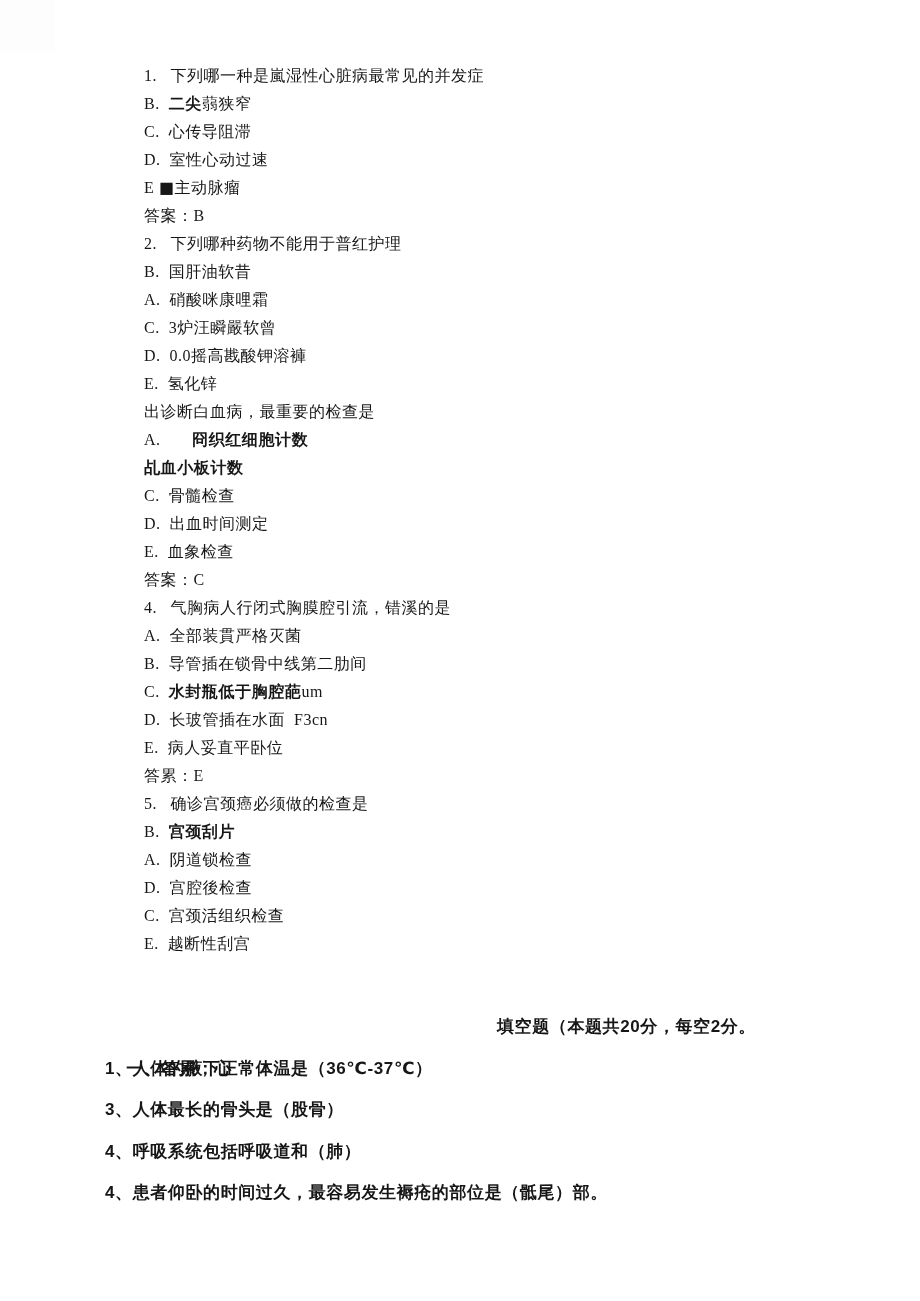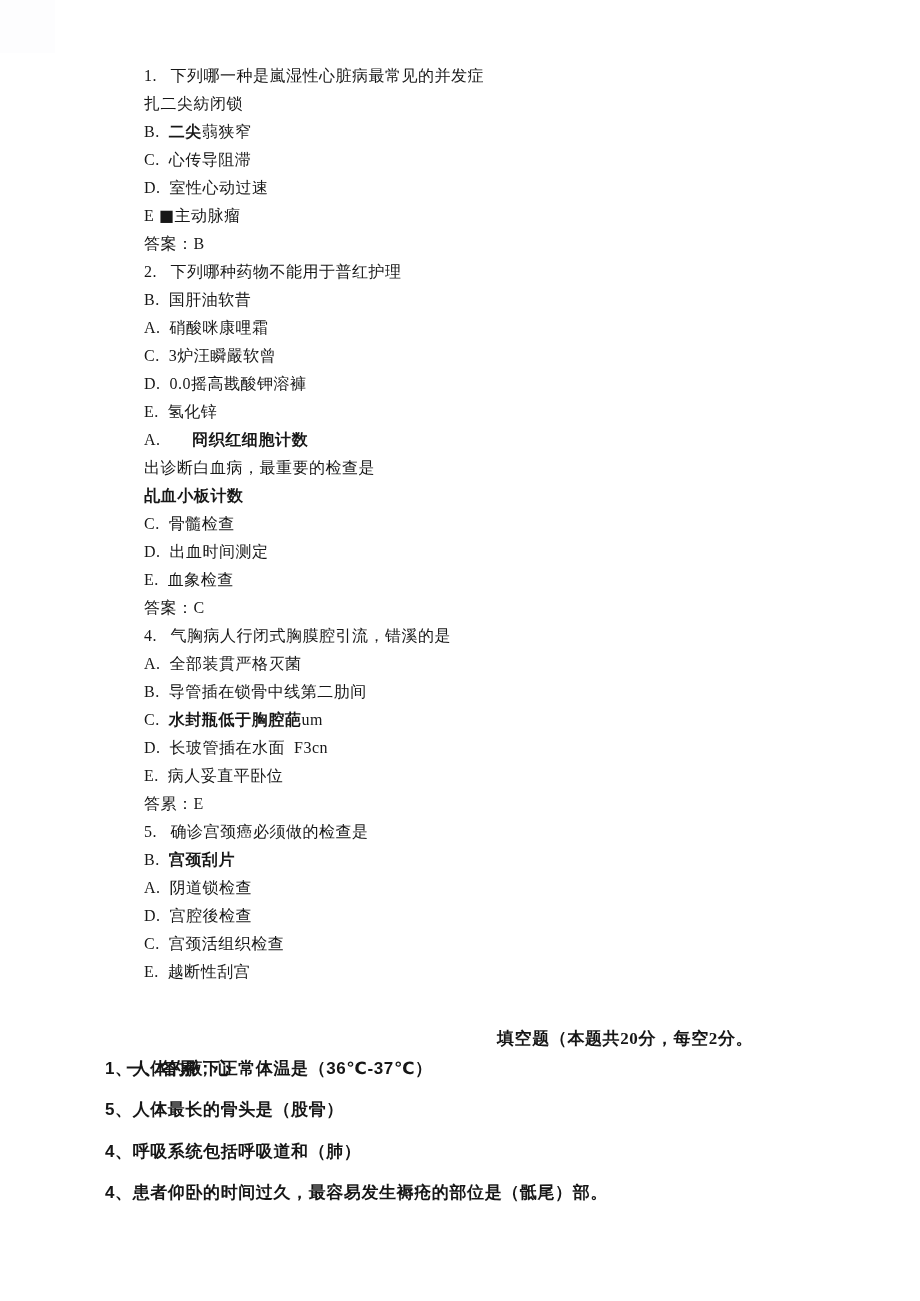--- a/index.html
+++ b/index.html
@@ -64,45 +64,43 @@
   }
   .fill-row {
     height: 41.5px;
     line-height: 41.5px;
     white-space: pre;
     position: relative;
   }
   .fill-header-right {
     position: absolute;
     left: 392px;
-    top: 12px;
-    font-family: Liberation Serif, serif;
+    top: 0;
   }
 </style>
 </head>
 <body>
 
 <div class="corner-artifact"></div>
 
 <div class="question-block">
     <div class="mcq-line"><span class="seg-song">1.&nbsp;&nbsp;&nbsp;下列哪一种是嵐湿性心脏病最常见的并发症</span></div>
-    <div class="mcq-line"><span class="seg-song">扎二尖紡闭锁</span></div>
     <div class="mcq-line"><span class="seg-song">B.&nbsp;&nbsp;</span><span class="seg-hei">二尖</span><span class="seg-song">蒻狭窄</span></div>
     <div class="mcq-line"><span class="seg-song">C.&nbsp;&nbsp;心传导阻滞</span></div>
     <div class="mcq-line"><span class="seg-song">D.&nbsp;&nbsp;室性心动过速</span></div>
     <div class="mcq-line"><span class="seg-song">E&nbsp;</span><span class="seg-square">■</span><span class="seg-song">主动脉瘤</span></div>
     <div class="mcq-line"><span class="seg-song">答案：B</span></div>
     <div class="mcq-line"><span class="seg-song">2.&nbsp;&nbsp;&nbsp;下列哪种药物不能用于普红护理</span></div>
     <div class="mcq-line"><span class="seg-song">B.&nbsp;&nbsp;国肝油软昔</span></div>
     <div class="mcq-line"><span class="seg-song">A.&nbsp;&nbsp;硝酸咪康哩霜</span></div>
     <div class="mcq-line"><span class="seg-song">C.&nbsp;&nbsp;3炉汪瞬嚴软曾</span></div>
     <div class="mcq-line"><span class="seg-song">D.&nbsp;&nbsp;0.0摇高戡酸钾溶褲</span></div>
     <div class="mcq-line"><span class="seg-song">E.&nbsp;&nbsp;氢化锌</span></div>
+    <div class="mcq-line"><span class="seg-song">出诊断白血病，最重要的检查是</span></div>
     <div class="mcq-line"><span class="seg-song">A.&nbsp;&nbsp;&nbsp;&nbsp;&nbsp;&nbsp;&nbsp;</span><span class="seg-hei">冏织红细胞计数</span></div>
-    <div class="mcq-line"><span class="seg-song">出诊断白血病，最重要的检查是</span></div>
     <div class="mcq-line"><span class="seg-hei">乩血小板计数</span></div>
     <div class="mcq-line"><span class="seg-song">C.&nbsp;&nbsp;骨髓检查</span></div>
     <div class="mcq-line"><span class="seg-song">D.&nbsp;&nbsp;出血时间测定</span></div>
     <div class="mcq-line"><span class="seg-song">E.&nbsp;&nbsp;血象检查</span></div>
     <div class="mcq-line"><span class="seg-song">答案：C</span></div>
     <div class="mcq-line"><span class="seg-song">4.&nbsp;&nbsp;&nbsp;气胸病人行闭式胸膜腔引流，错溪的是</span></div>
     <div class="mcq-line"><span class="seg-song">A.&nbsp;&nbsp;全部装貫严格灭菌</span></div>
     <div class="mcq-line"><span class="seg-song">B.&nbsp;&nbsp;导管插在锁骨中线第二肋间</span></div>
     <div class="mcq-line"><span class="seg-song">C.&nbsp;&nbsp;</span><span class="seg-hei">水封瓶低于胸腔葩</span><span class="seg-song">um</span></div>
     <div class="mcq-line"><span class="seg-song">D.&nbsp;&nbsp;长玻管插在水面&nbsp;&nbsp;F3cn</span></div>
@@ -115,16 +113,16 @@
     <div class="mcq-line"><span class="seg-song">C.&nbsp;&nbsp;宫颈活组织检查</span></div>
     <div class="mcq-line"><span class="seg-song">E.&nbsp;&nbsp;越断性刮宫</span></div>
   </div>
 
 <div class="fill-block">
   <div class="fill-row">
     <span>一、答累；心</span>
     <span class="fill-header-right">填空题（本题共20分，每空2分。</span>
   </div>
 <div class="fill-row">1、人体的腋下正常体温是（36℃-37℃）</div>
-    <div class="fill-row">5、人体最长的骨头是（股骨）</div>
+    <div class="fill-row">3、人体最长的骨头是（股骨）</div>
     <div class="fill-row">4、呼吸系统包括呼吸道和（肺）</div>
     <div class="fill-row">4、患者仰卧的时间过久，最容易发生褥疮的部位是（骶尾）部。</div>
   </div>
 
 </body></html>

